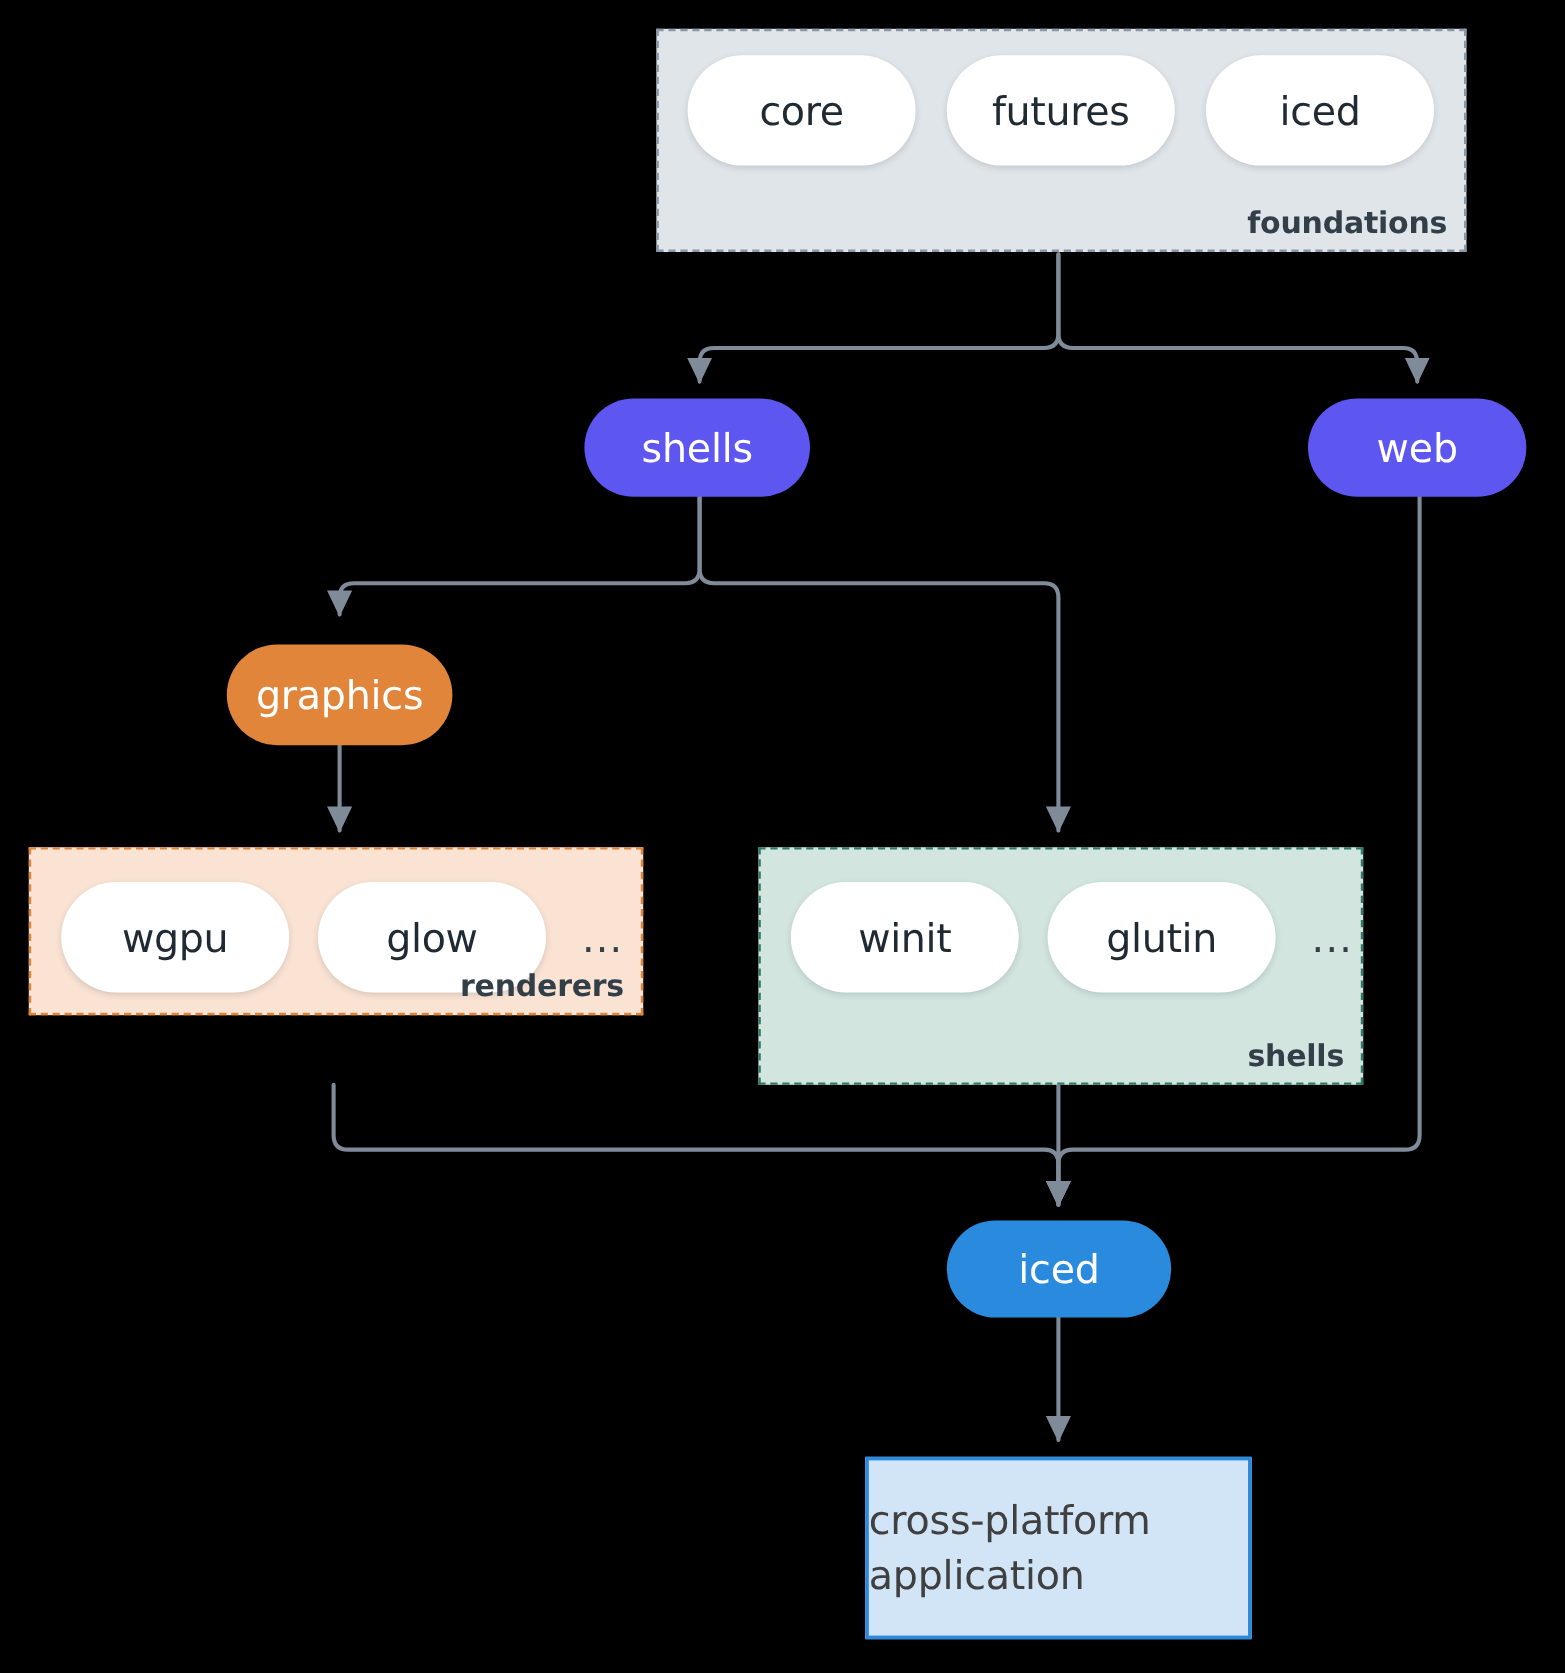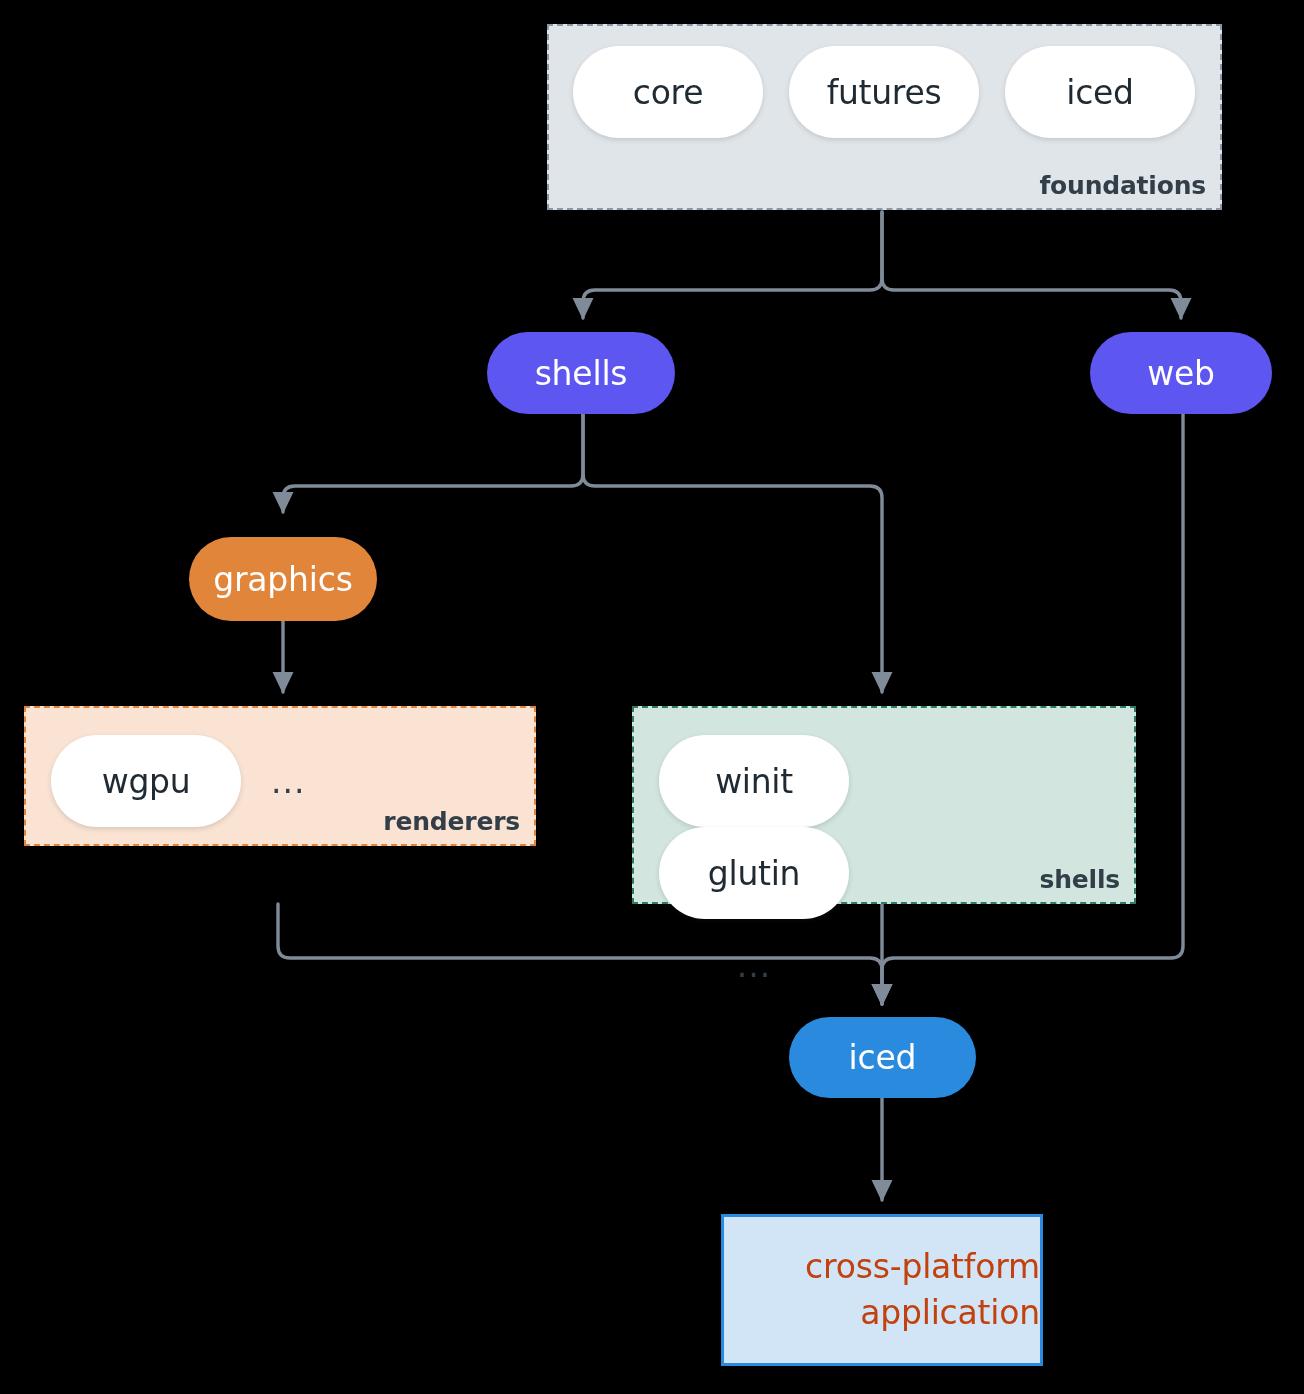--- a/index.html
+++ b/index.html
@@ -85,21 +85,21 @@
     left: 632px;
     top: 706px;
     width: 504px;
     height: 198px;
     background: #d2e5df;
     border: 2px dashed #2f7a6b;
   }
   #group-shells .group-row {
     left: 25px;
     top: 27px;
-    flex-direction: column;
+    gap: 24px;
   }
 
   
   .pill-white {
     background: #ffffff;
     border-radius: 46px;
     height: 92px;
     min-width: 190px;
     display: flex;
     align-items: center;
@@ -171,23 +171,23 @@
     position: absolute;
     left: 721px;
     top: 1214px;
     width: 322px;
     height: 152px;
     background: #d2e5f7;
     border: 3px solid #2a8bde;
     box-sizing: border-box;
     display: flex;
     flex-direction: column;
-    align-items: flex-end;
+    align-items: flex-start;
     justify-content: center;
-    color: #c2410c;
+    color: #404040;
     font-size: 33px;
     line-height: 1.38;
     letter-spacing: -0.2px;
   }
 </style>
 </head>
 <body>
 
 <div id="canvas">
 
@@ -227,20 +227,21 @@
   </div>
 
   <div class="node" id="node-native">shells</div>
   <div class="node" id="node-web">web</div>
 
   <div class="node" id="node-graphics">graphics</div>
 
   <div class="group" id="group-renderers">
     <div class="group-row">
       <div class="pill-white">wgpu</div>
+      <div class="pill-white">glow</div>
       <div class="ellipsis">...</div>
     </div>
     <div class="group-label">renderers</div>
   </div>
 
   <div class="group" id="group-shells">
     <div class="group-row">
       <div class="pill-white">winit</div>
       <div class="pill-white">glutin</div>
       <div class="ellipsis">...</div>

